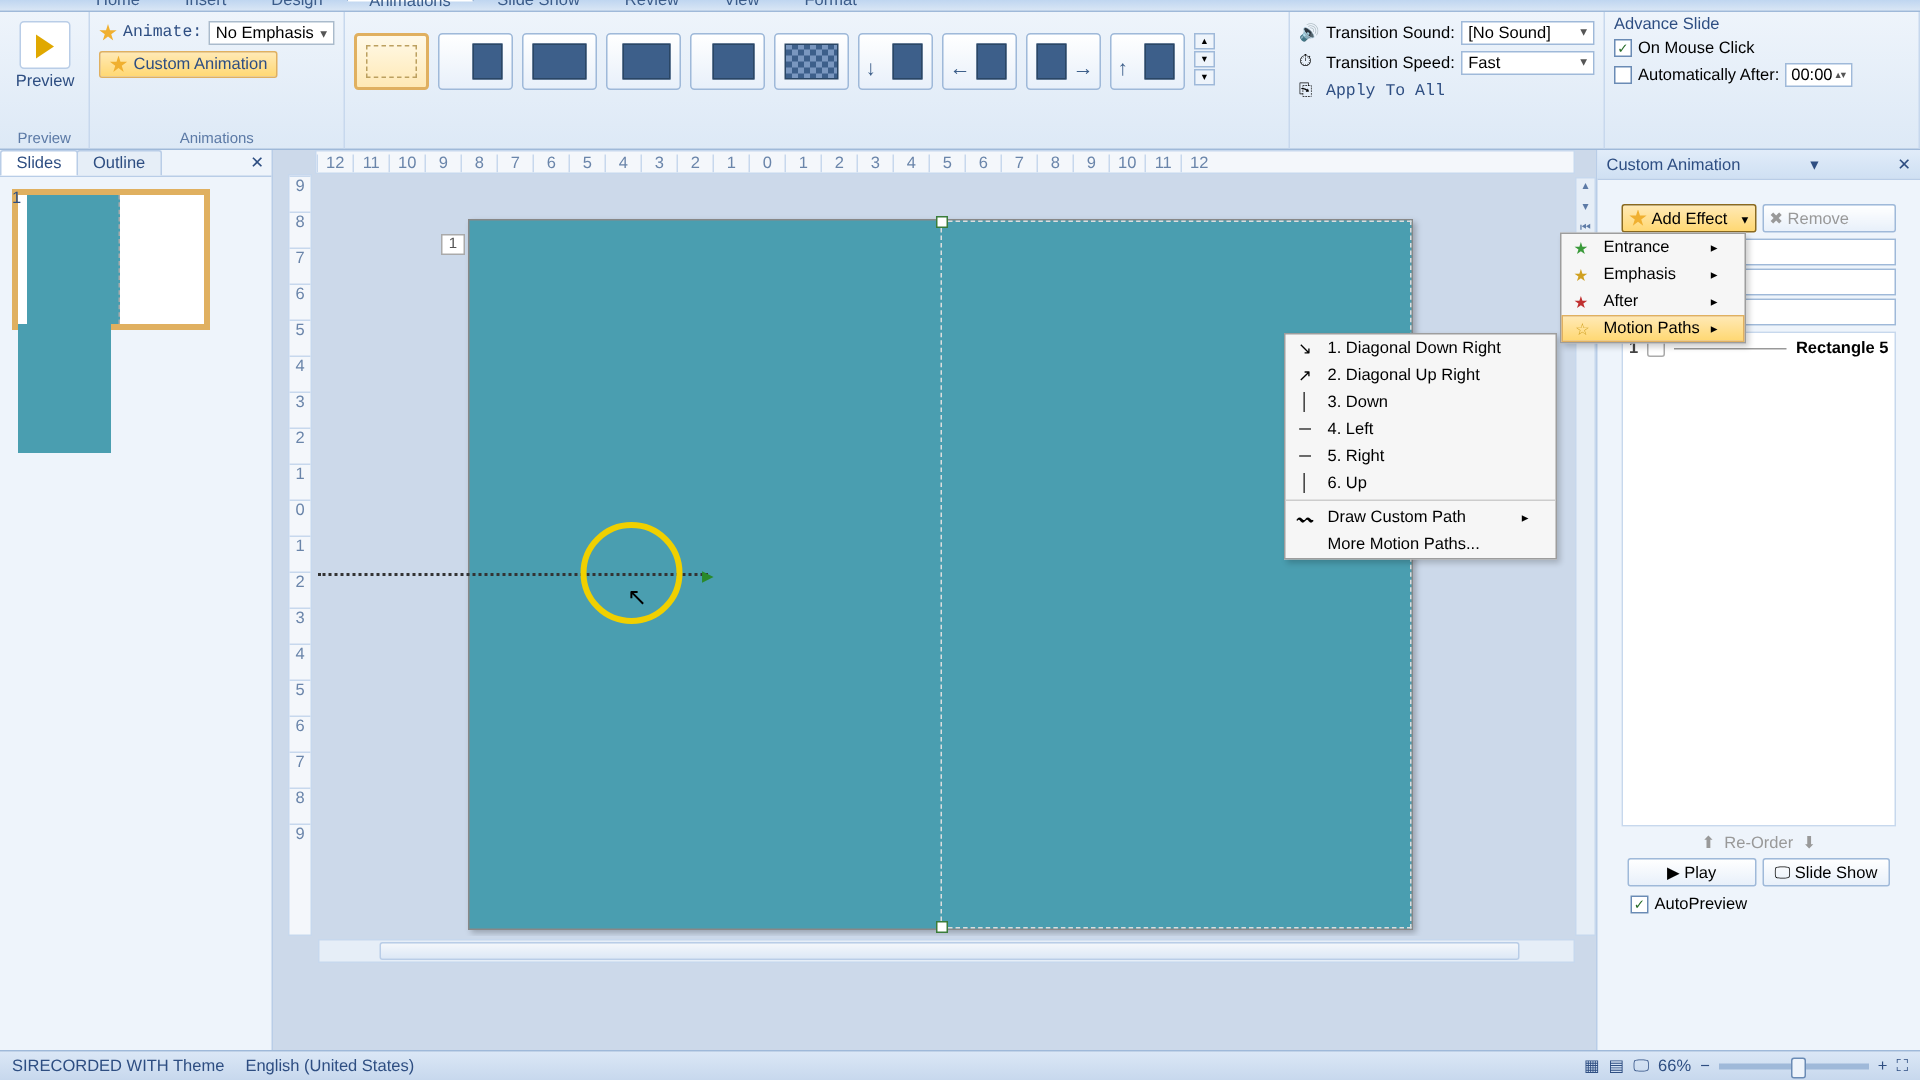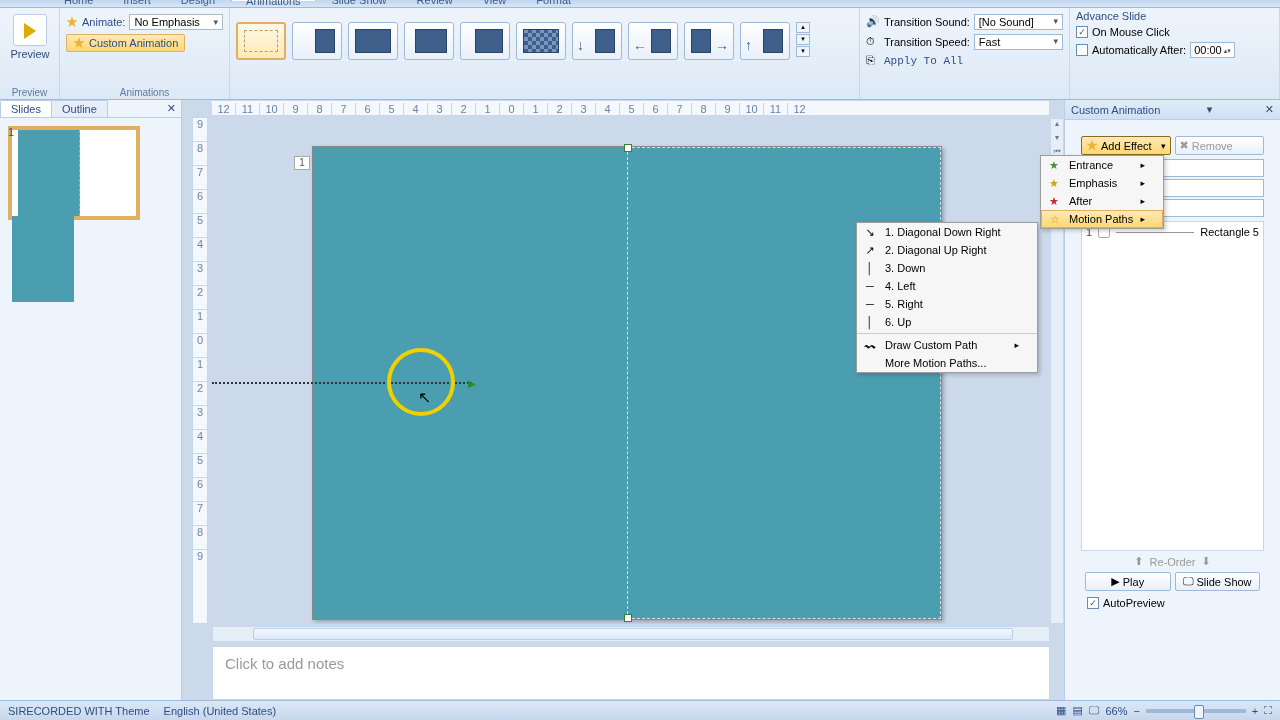--- a/index.html
+++ b/index.html
@@ -15,21 +15,21 @@
 .ribbon-group { border-right: 1px solid #c7d8ed; position: relative; padding: 4px 6px 0 6px; display: flex; flex-direction: column; }
 .ribbon-group-title { position: absolute; bottom: 1px; left: 0; right: 0; text-align: center; color: #5c7aa6; font-size: 10px; }
 
 .preview-btn { width: 48px; text-align: center; }
 .preview-btn .icon-box { width: 34px; height: 32px; margin: 2px auto 2px; background: #fff; border: 1px solid #b9cde7; border-radius: 3px; position: relative; }
 .preview-btn .icon-box::after { content: ""; position: absolute; left: 10px; top: 8px; border-left: 12px solid #e0a800; border-top: 8px solid transparent; border-bottom: 8px solid transparent; }
 .preview-label { color: #2e4e82; }
 
 .anim-controls { width: 170px; }
 .anim-row { display: flex; align-items: center; gap: 4px; margin: 2px 0; }
-.anim-row .lbl { color: #2e4e82; }
+.anim-row .lbl { color: #2e4e82; font-family: Liberation Mono, monospace; }
 .anim-dd { flex: 1; border: 1px solid #abc; background: #fff; padding: 1px 4px; display: flex; justify-content: space-between; align-items: center; }
 .anim-dd::after { content: "▾"; color: #555; font-size: 9px; }
 .custom-anim-btn { border: 1px solid #e0b060; background: linear-gradient(to bottom,#ffe9b5,#ffd873); padding: 2px 6px; border-radius: 2px; display: inline-flex; align-items: center; gap: 4px; color: #2e4e82; }
 .star { width: 12px; height: 12px; display: inline-block; background: #f0b030; clip-path: polygon(50% 0%, 61% 35%, 98% 35%, 68% 57%, 79% 91%, 50% 70%, 21% 91%, 32% 57%, 2% 35%, 39% 35%); }
 
 .trans-gallery { flex: 1; display: flex; align-items: flex-start; gap: 6px; padding-top: 10px; }
 .trans-thumb { width: 50px; height: 38px; border: 1px solid #9fb9d9; border-radius: 3px; background: linear-gradient(to bottom,#fff,#e8f0fa); position: relative; }
 .trans-thumb.sel { border: 2px solid #e0b060; background: linear-gradient(to bottom,#fff9e8,#ffe9b5); }
 .trans-thumb .inner { position: absolute; left: 6px; top: 6px; right: 6px; bottom: 6px; background: #3d5f8a; border: 1px solid #2a4665; }
 .trans-thumb.sel .inner { background: transparent; border: 1px dashed #bca060; }
@@ -89,21 +89,21 @@
 .right-pane { width: 216px; background: #eef4fb; border-left: 1px solid #b9cde7; display: flex; flex-direction: column; }
 .rp-title { background: linear-gradient(to bottom,#e1ecf9,#cfe0f3); border-bottom: 1px solid #b9cde7; padding: 3px 6px; color: #2e4e82; display: flex; align-items: center; }
 .rp-title .x { margin-left: auto; color: #2e4e82; }
 .rp-body { padding: 16px; position: relative; }
 .btn-row { display: flex; gap: 4px; margin-bottom: 4px; }
 .rp-btn { flex: 1; border: 1px solid #9fb9d9; background: linear-gradient(to bottom,#fff,#e8f0fa); padding: 2px 4px; display: flex; align-items: center; gap: 3px; border-radius: 2px; }
 .rp-btn.sel { border: 1px solid #8a6a20; background: linear-gradient(to bottom,#ffe9b5,#ffd873); }
 .rp-btn.disabled { color: #999; }
 .rp-dd { border: 1px solid #9fb9d9; background: #fff; padding: 2px 4px; margin: 2px 0; display: flex; justify-content: space-between; height: 18px; }
 .rp-dd::after { content: "▾"; color: #666; font-size: 9px; }
-.effect-list { border: 1px solid #c7d8ed; background: #fff; height: 330px; margin-top: 4px; padding: 2px; }
+.effect-list { border: 1px solid #c7d8ed; background: #fff; height: 330px; margin-top: 4px; padding: 2px; font-weight: bold; }
 .effect-item { padding: 2px; display: flex; align-items: center; gap: 6px; }
 .effect-item .seq { color: #444; }
 .effect-item .micon { width: 12px; height: 12px; border: 1px solid #aaa; border-radius: 2px; }
 .reorder { display: flex; align-items: center; justify-content: center; gap: 6px; padding: 4px; color: #999; }
 .play-row { display: flex; gap: 4px; padding: 0 4px 4px; }
 .play-row .rp-btn { justify-content: center; }
 .ap-row { padding: 2px 6px; display: flex; align-items: center; gap: 4px; }
 
 
 .menu { position: absolute; background: #f6f6f6; border: 1px solid #9d9d9d; box-shadow: 2px 2px 4px rgba(0,0,0,0.2); }
@@ -320,21 +320,20 @@
     <div class="vscroll">
       <div class="btn">▴</div>
       <div style="flex:1"></div>
       <div class="btn">▾</div>
       <div class="btn">⏮</div>
       <div class="btn">⏭</div>
     </div>
     <div class="scroll-h">
         <div class="thumb"></div>
       </div>
-    <div class="notes">Click to add notes</div>
   </div>
 
   <div class="right-pane">
     <div class="rp-title">
       <span>Custom Animation</span>
       <span style="margin-left:auto;margin-right:6px;">▾</span>
       <span class="x">✕</span>
     </div>
     <div class="rp-body">
       <div class="btn-row">

